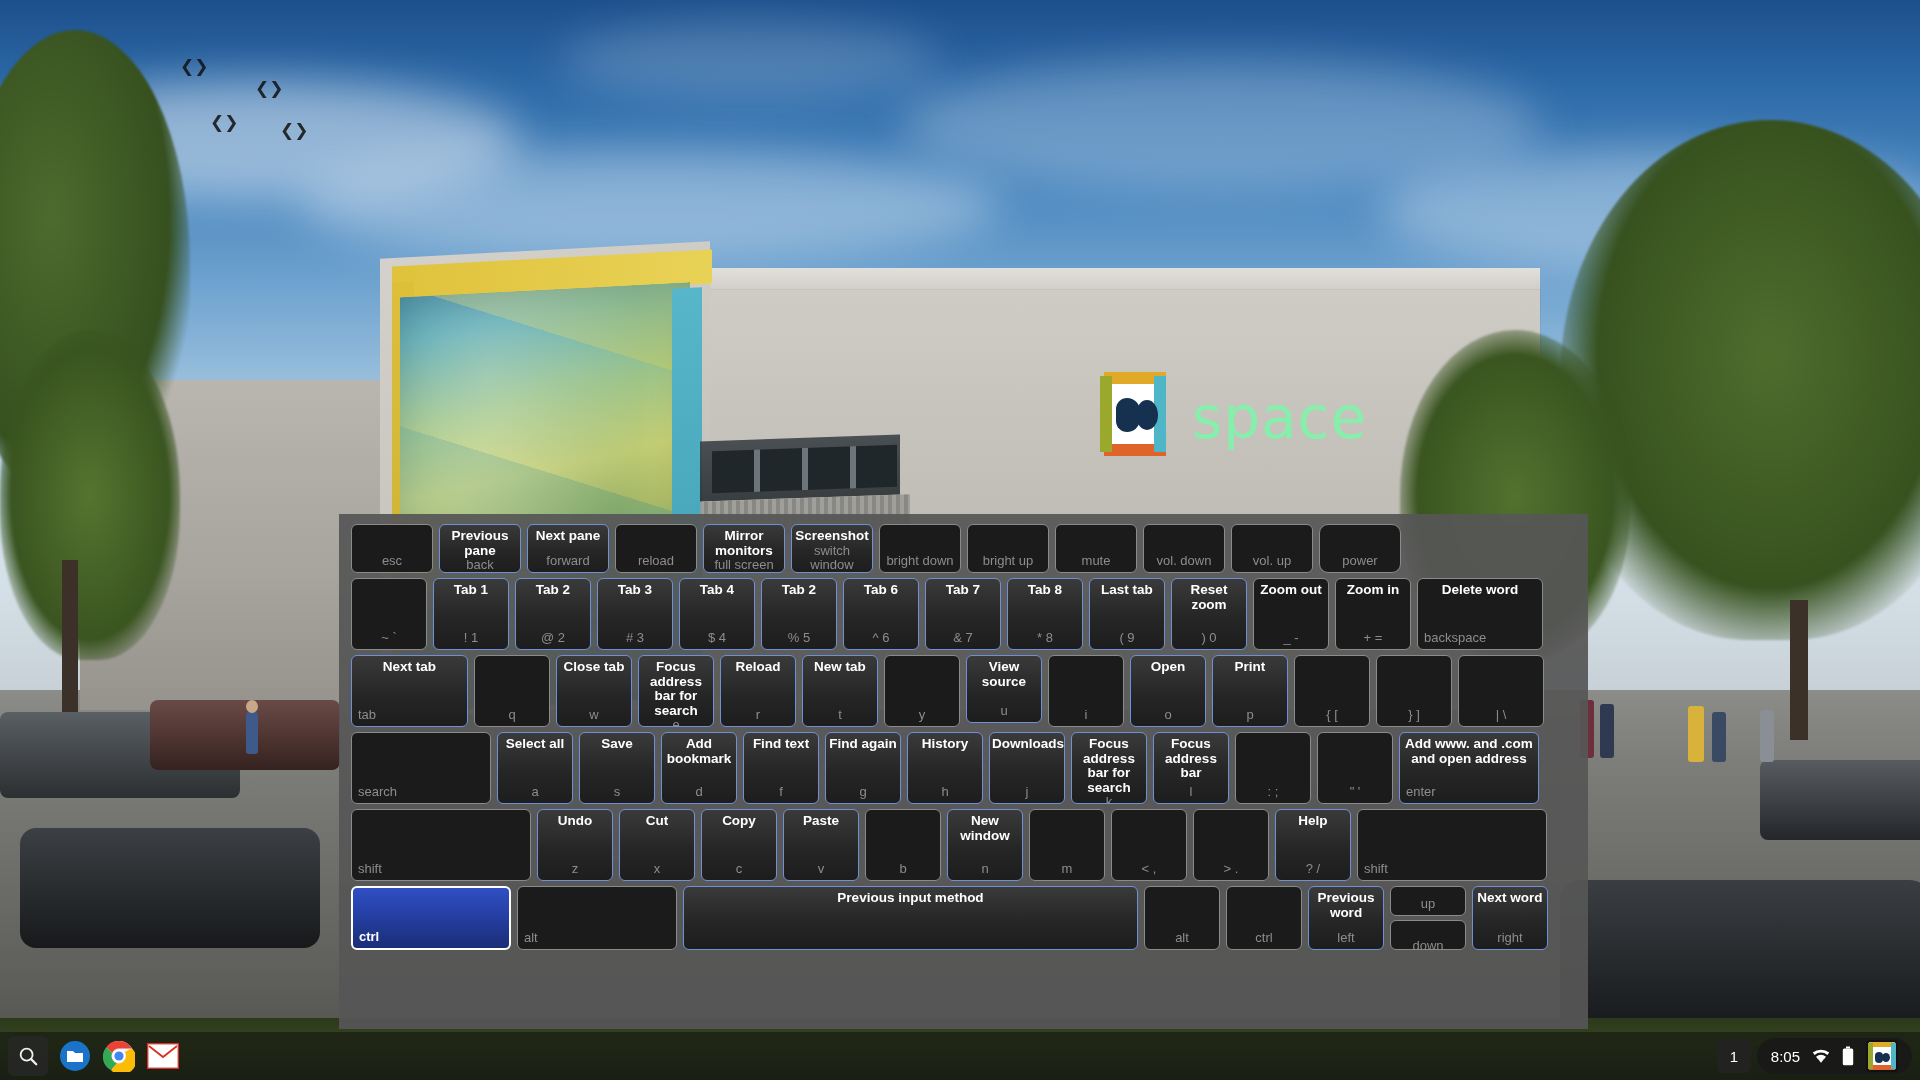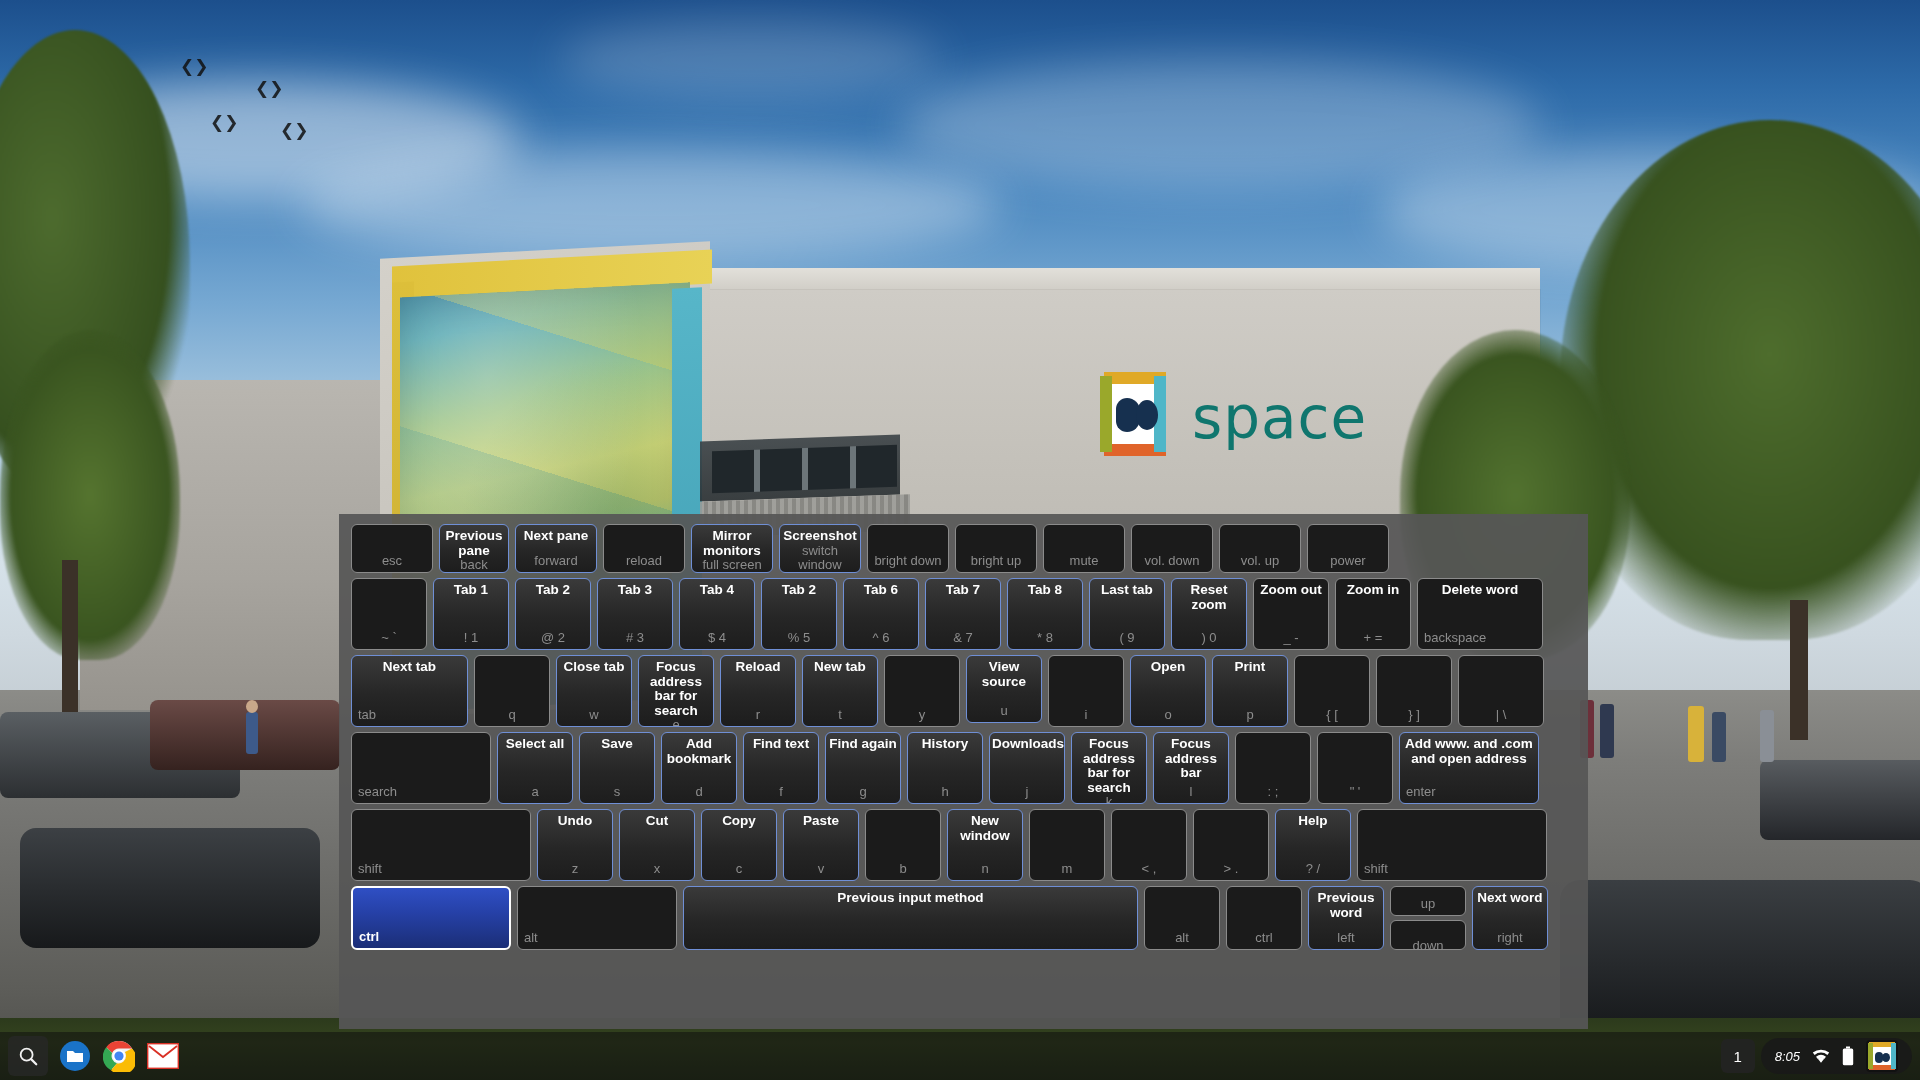--- a/index.html
+++ b/index.html
@@ -109,21 +109,21 @@
   .logo-wrap { position:absolute; left: 1100px; top: 372px; width: 340px; height: 90px; }
   .logo-mark { position:absolute; left:0; top:0; width: 66px; height: 84px; }
   .lm-t{position:absolute;left:4px;top:0;width:62px;height:12px;background:#e0a927;}
   .lm-b{position:absolute;left:4px;bottom:0;width:62px;height:12px;background:#e0642a;}
   .lm-l{position:absolute;left:0;top:4px;width:12px;height:76px;background:#9aa82b;}
   .lm-r{position:absolute;right:0;top:4px;width:12px;height:76px;background:#4fb6c8;}
   .lm-inner{position:absolute;left:12px;top:12px;right:12px;bottom:12px;background:#ffffff;}
   .lm-d{position:absolute;left:16px;top:26px;width:24px;height:34px;background:#16304f;border-radius:12px 14px 14px 12px;}
   .lm-o{position:absolute;left:36px;top:28px;width:22px;height:30px;background:#16304f;border-radius:50%;}
   .logo-text {
-    position:absolute; left: 92px; top: 12px; font-size: 58px; color: #0f766e;
+    position:absolute; left: 92px; top: 12px; font-size: 58px; color: #86efac;
     font-family: "DejaVu Sans", sans-serif; letter-spacing: 1px;
   }
 
   
   .tree { position: absolute; border-radius: 50% 50% 45% 45%; filter: blur(1px); }
   .trunk { position:absolute; background:#3b3128; }
 
   .bird { position:absolute; color:#111; font-size:17px; opacity:.85; }
 
   .car { position:absolute; border-radius: 8px; }
@@ -191,21 +191,21 @@
   .appicon { width: 34px; height: 34px; display:flex; align-items:center; justify-content:center; }
   .desk-badge {
     min-width: 34px; height: 34px; border-radius: 6px; background: rgba(35,35,35,.85);
     color:#fff; font-size: 15px; display:flex; align-items:center; justify-content:center;
     padding: 0 10px;
   }
   .status-tray {
     height: 36px; border-radius: 18px; background: rgba(25,25,25,.85);
     display:flex; align-items:center; gap: 10px; padding: 0 14px; color:#fff;
   }
-  .clock { font-size: 13px; font-style: italic; }
+  .clock { font-size: 15px; }
   .avatar {
     width: 32px; height: 32px; border-radius: 4px; position:relative; overflow:hidden;
     background:#111; margin-left: 2px;
   }
   .av-t{position:absolute;left:3px;top:2px;width:26px;height:5px;background:#e0a927;}
   .av-b{position:absolute;left:3px;bottom:2px;width:26px;height:5px;background:#e0642a;}
   .av-l{position:absolute;left:2px;top:3px;width:5px;height:26px;background:#9aa82b;}
   .av-r{position:absolute;right:2px;top:3px;width:5px;height:26px;background:#4fb6c8;}
   .av-in{position:absolute;left:7px;top:7px;right:7px;bottom:7px;background:#fff;}
   .av-d{position:absolute;left:9px;top:12px;width:8px;height:11px;background:#16304f;border-radius:5px;}
@@ -284,21 +284,21 @@
 
     <div class="grass-strip"></div>
   </div>
 
   <div id="kb-overlay">
       <div class="kb-row">
         <div class="key lg-c" style="width: 82px; height: 49px;">
           <div class="action"></div>
           <div class="legend">esc</div>
         </div>
-        <div class="key act lg-c" style="width: 70px; height: 49px;">
+        <div class="key act lg-c" style="width: 82px; height: 49px;">
           <div class="action">Previous pane</div>
           <div class="legend">back</div>
         </div>
         <div class="key act lg-c" style="width: 82px; height: 49px;">
           <div class="action">Next pane</div>
           <div class="legend">forward</div>
         </div>
         <div class="key lg-c" style="width: 82px; height: 49px;">
           <div class="action"></div>
           <div class="legend">reload</div>
@@ -325,21 +325,21 @@
           <div class="legend">mute</div>
         </div>
         <div class="key lg-c" style="width: 82px; height: 49px;">
           <div class="action"></div>
           <div class="legend">vol. down</div>
         </div>
         <div class="key lg-c" style="width: 82px; height: 49px;">
           <div class="action"></div>
           <div class="legend">vol. up</div>
         </div>
-        <div class="key lg-c" style="width: 82px; height: 49px;">
+        <div class="key lg-c" style="width: 82px; height: 49px; border-radius: 9px;">
           <div class="action"></div>
           <div class="legend">power</div>
         </div>
       </div>
       <div class="kb-row">
         <div class="key lg-c" style="width: 76px; height: 72px;">
           <div class="action"></div>
           <div class="legend">~ `</div>
         </div>
         <div class="key act lg-c" style="width: 76px; height: 72px;">

